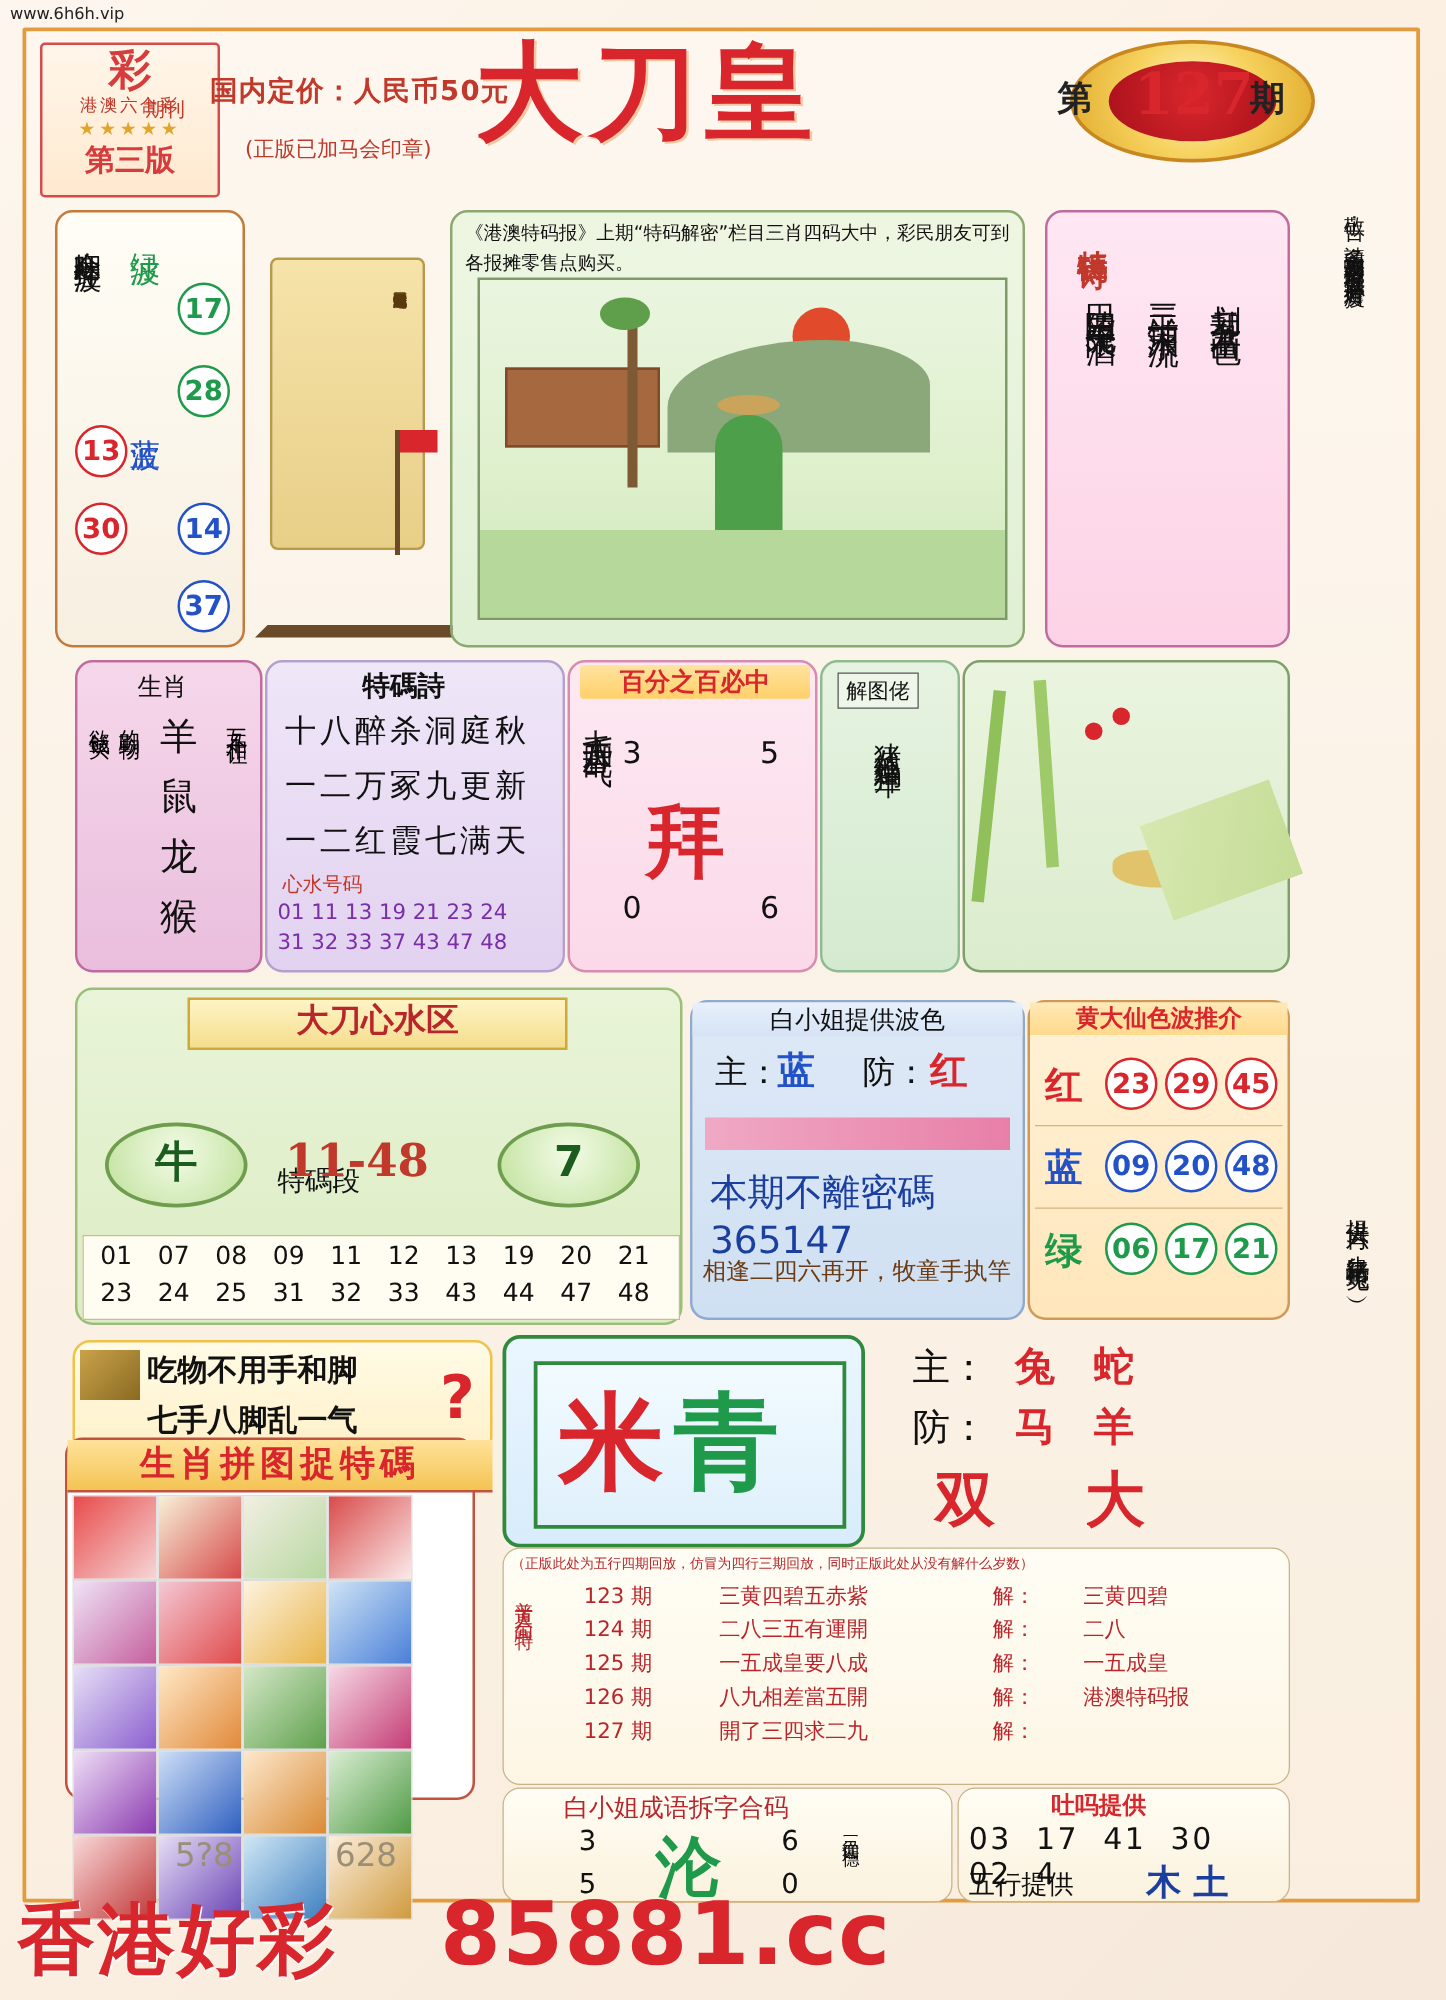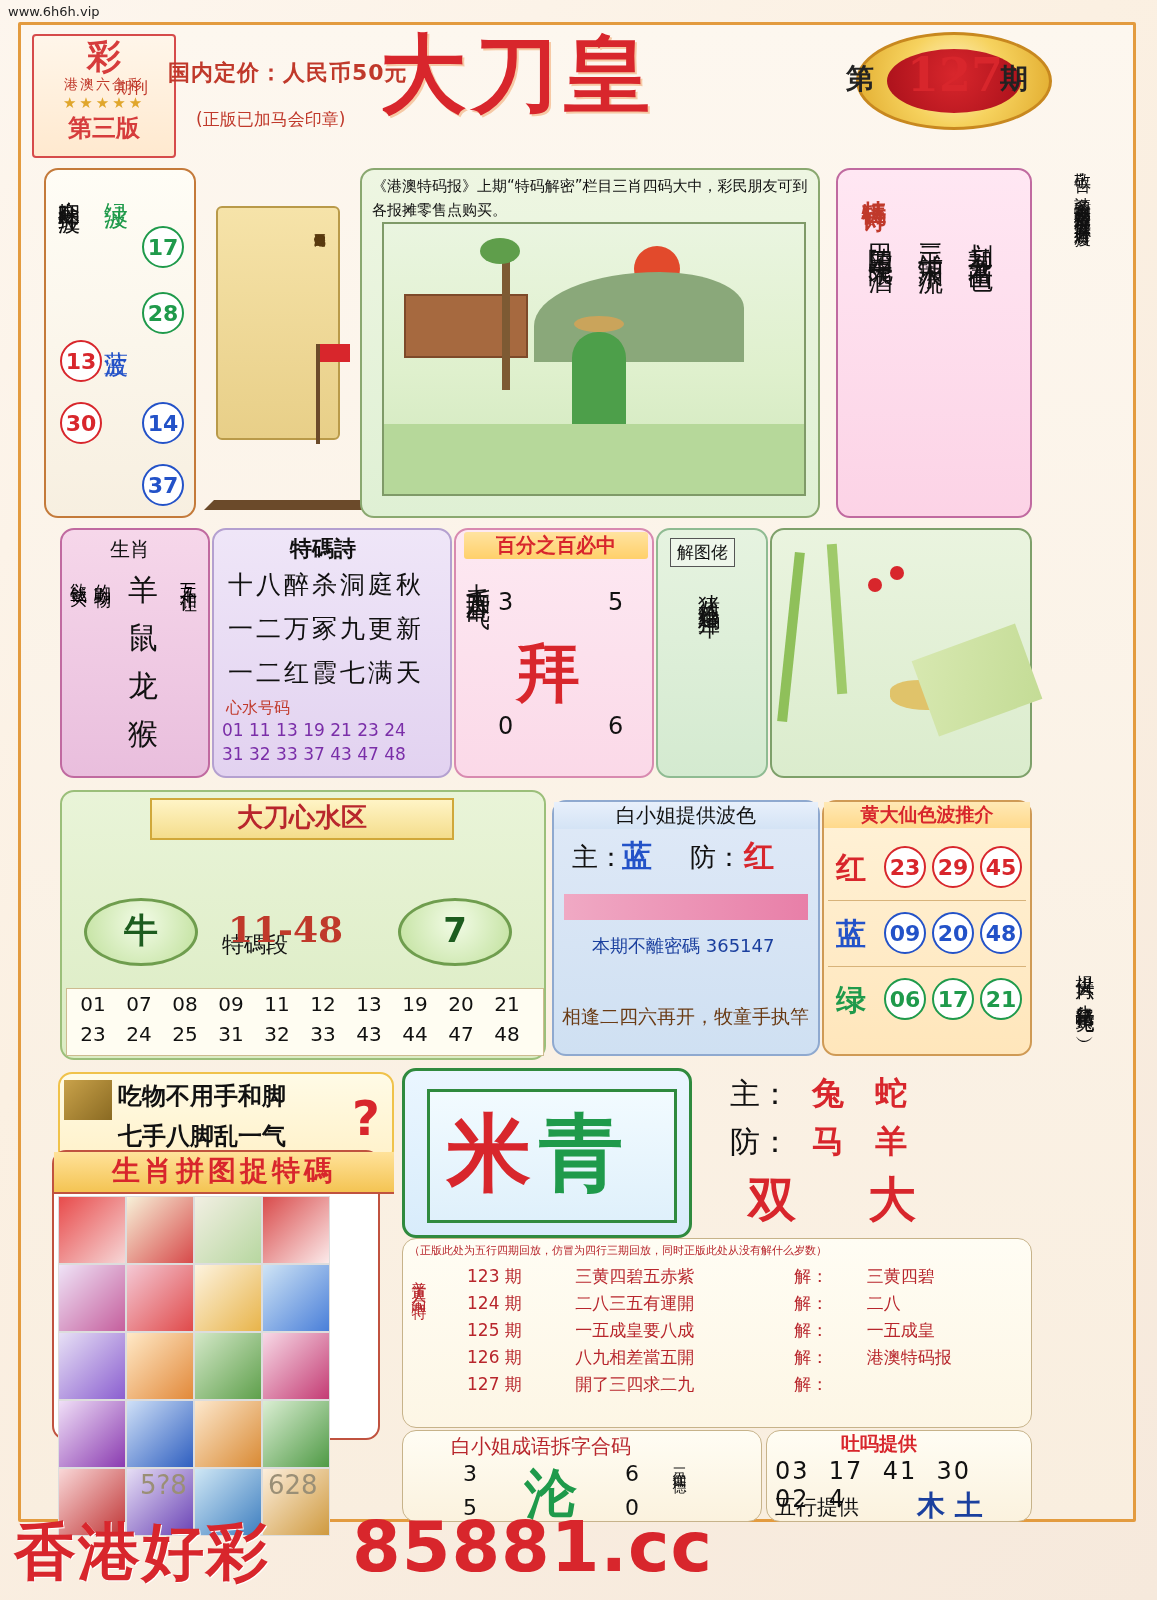--- a/index.html
+++ b/index.html
@@ -287,21 +287,21 @@
     <span>23</span><span>24</span><span>25</span><span>31</span><span>32</span><span>33</span><span>43</span><span>44</span><span>47</span><span>48</span>
   </div>
 
   <div class="box bai-box">
     <div style="position:absolute;left:0;top:0;width:264px;text-align:center;font-size:20px;color:#111;background:linear-gradient(180deg,#e8f0fb,#d4e3f5);">白小姐提供波色</div>
     <div style="position:absolute;left:18px;top:38px;font-size:26px;color:#111;">主：</div>
     <div style="position:absolute;left:68px;top:34px;font-size:30px;font-weight:bold;color:#2352c8;">蓝</div>
     <div style="position:absolute;left:136px;top:38px;font-size:26px;color:#111;">防：</div>
     <div style="position:absolute;left:190px;top:34px;font-size:30px;font-weight:bold;color:#d8262c;">红</div>
     <div style="position:absolute;left:10px;top:92px;width:244px;height:26px;background:linear-gradient(90deg,#f0a9c4,#e87fa8);"></div>
-    <div style="position:absolute;left:14px;top:132px;font-size:18px;color:#1a3f9e;margin-left:24px;">本期不離密碼 365147</div>
+    <div style="position:absolute;left:14px;top:132px;font-size:30px;color:#1a3f9e;">本期不離密碼 365147</div>
     <div style="position:absolute;left:8px;top:202px;font-size:19px;color:#6a3b14;">相逢二四六再开，牧童手执竿</div>
   </div>
 
   <div class="box huang-box">
     <div style="position:absolute;left:0;top:0;width:206px;text-align:center;font-size:19px;font-weight:bold;color:#d8262c;background:linear-gradient(180deg,#ffe9b6,#ffd98b);">黄大仙色波推介</div>
 
     <div style="position:absolute;left:4px;top:34px;width:198px;height:64px;border-bottom:1px solid #d8b37a;">
       <span style="position:absolute;left:8px;top:12px;font-size:30px;font-weight:bold;color:#d8262c;">红</span>
       <span class="ball red" style="position:absolute;left:56px;top:10px;">23</span>
       <span class="ball red" style="position:absolute;left:104px;top:10px;">29</span>

